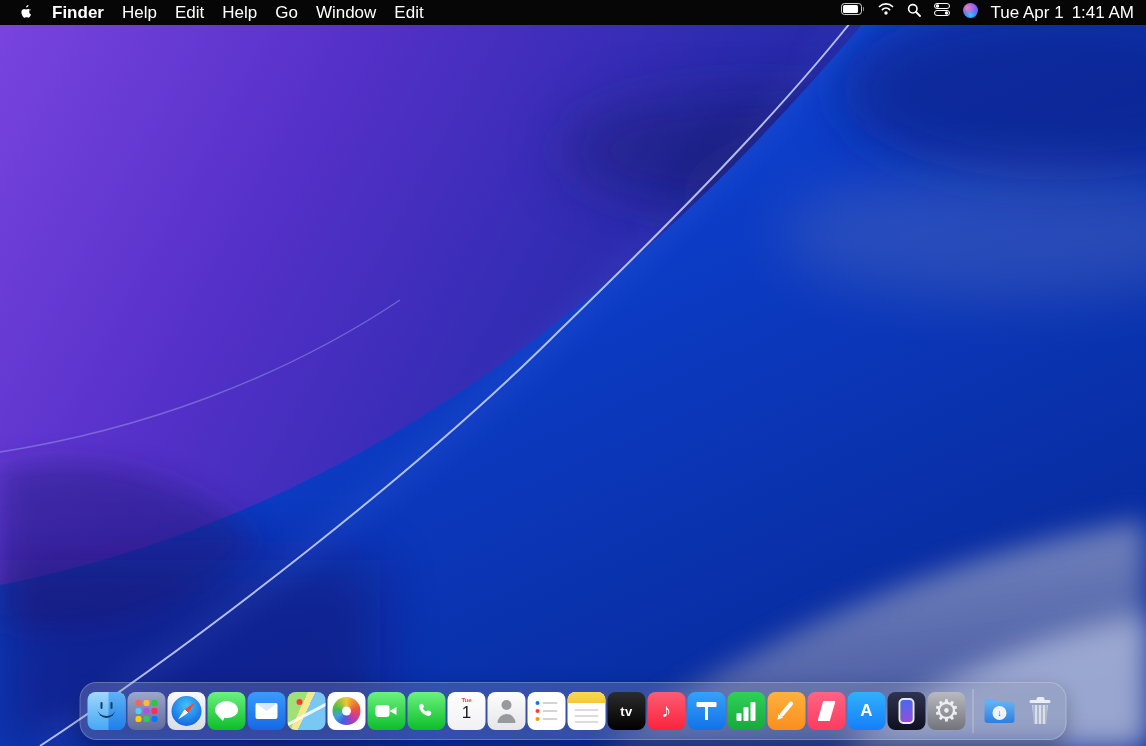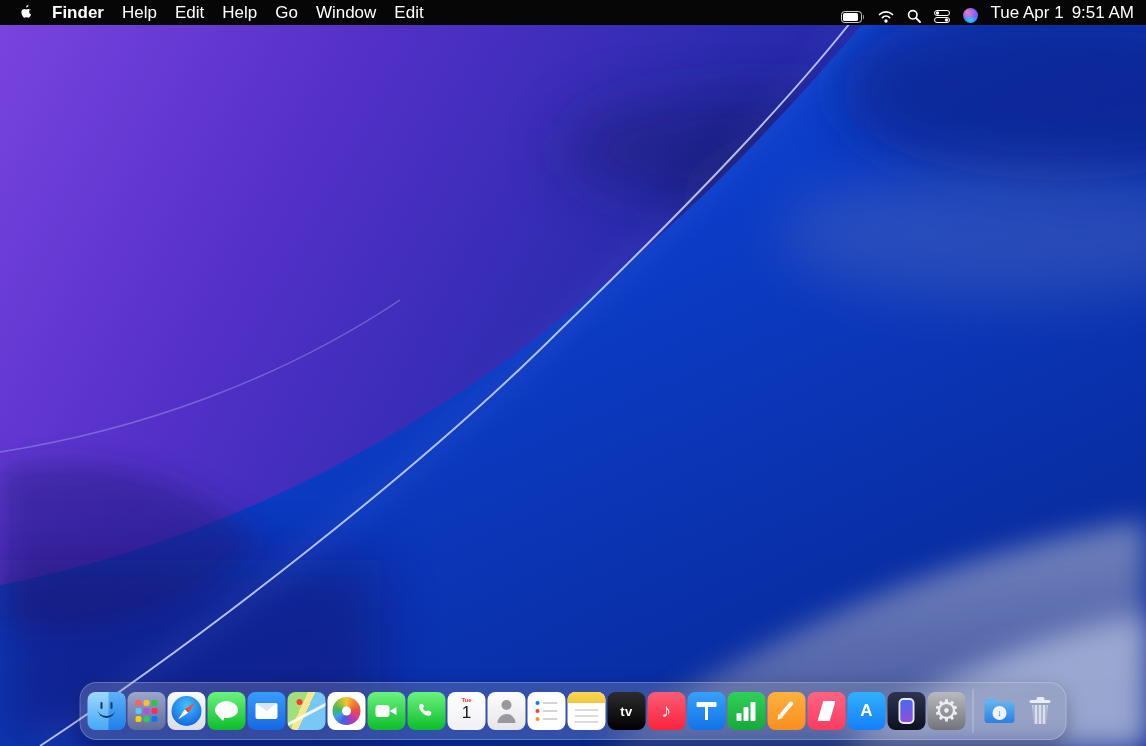--- a/index.html
+++ b/index.html
@@ -8,21 +8,21 @@
           font-family:"Liberation Sans",sans-serif;background:#0b1e8a;}
   .wallpaper{position:absolute;inset:0;display:block;}
 
   
   .menubar{position:absolute;top:0;left:0;right:0;height:25px;background:#060606;
            display:flex;align-items:center;padding:0 12px;color:#fff;font-size:17px;z-index:10;}
   .mb-left{display:flex;align-items:center;}
   .mb-apple{display:flex;align-items:center;padding:0 9px;cursor:default;}
   .mb-app{font-weight:700;padding:0 9px;}
   .mb-item{padding:0 9px;}
-  .mb-right{margin-left:auto;display:flex;align-items:flex-end;gap:13px;}
+  .mb-right{margin-left:auto;display:flex;align-items:flex-start;gap:13px;}
   .mb-status-icon{display:flex;align-items:center;}
   .siri-orb{width:15px;height:15px;border-radius:50%;
     background:
       radial-gradient(circle at 28% 30%, #ff7ab8, rgba(255,122,184,0) 55%),
       radial-gradient(circle at 74% 28%, #9a5cff, rgba(154,92,255,0) 55%),
       radial-gradient(circle at 52% 78%, #2ad1ff, rgba(42,209,255,0) 60%),
       #2e5cff;}
   .mb-clock{display:flex;gap:8px;white-space:nowrap;}
 
   
@@ -272,21 +272,21 @@
           <circle cx="3.5" cy="3" r="1.7" fill="#fff"></circle>
           <rect x="0.5" y="7.5" width="15" height="5" rx="2.5" fill="none" stroke="#fff"></rect>
           <circle cx="12.5" cy="10" r="1.7" fill="#fff"></circle>
         </svg>
       </span>
       <span class="mb-status-icon">
           <span class="siri-orb"></span>
         </span>
       <span class="mb-clock">
         <span>Tue Apr 1</span>
-        <span>9:51 AM</span>
+        <span>1:41 AM</span>
       </span>
     </div>
   </header>
 
   <nav class="dock">
     <div class="di ic-finder">
       <span class="finder-face"></span>
     </div>
     <div class="di ic-launchpad">
       <span class="lp-dots"></span>

